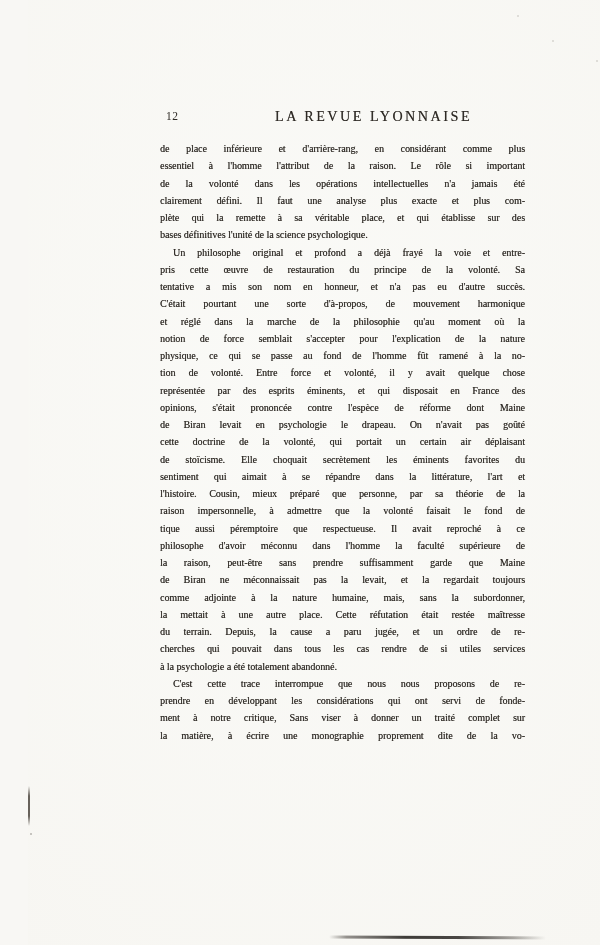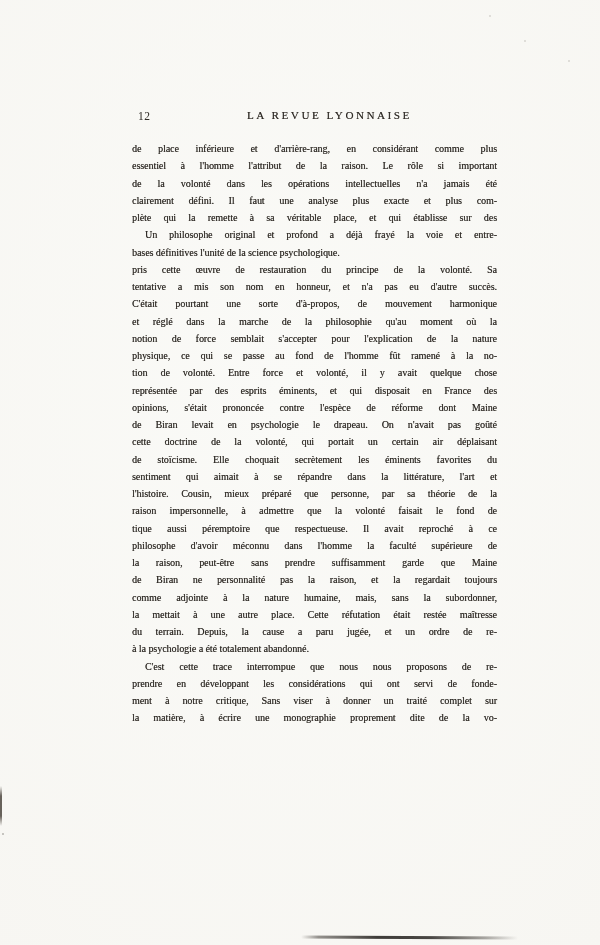--- a/index.html
+++ b/index.html
@@ -6,33 +6,34 @@
   body {
     width: 600px; height: 945px;
     position: relative;
     overflow: hidden;
     background: #f8f7f4;
     font-family: "Liberation Serif", "DejaVu Serif", serif;
   }
   .scan-page {
     position: absolute; inset: 0;
     background: radial-gradient(ellipse 130% 115% at 48% 42%, #fafaf7 0%, #f7f6f2 65%, #f2f1ec 100%);
+    margin-left: 28px;
   }
   .page-header {
     position: absolute; top: 109px; left: 137px; width: 360px; height: 16px;
     color: #2d2924;
   }
   .page-number {
     position: absolute; left: 1px; top: 1px;
     font-size: 11.5px; letter-spacing: 0.6px;
   }
   .running-title {
     position: absolute; left: 110px; top: 0;
     white-space: nowrap;
-    font-size: 11px; letter-spacing: 2.6px;
+    font-size: 14px; letter-spacing: 2.6px;
     text-shadow: 0.25px 0 0.1px rgba(45,40,35,0.6);
     text-align: center;
   }
   .text-block {
     position: absolute; left: 132px; top: 140px; width: 365px;
     color: #2d2924;
     font-size: 10px;
   }
   .line {
     height: 17.26px; line-height: 17.26px;
@@ -75,44 +76,45 @@
     <span class="page-number">12</span>
     <span class="running-title">LA REVUE LYONNAISE</span>
   </div>
 
   <div class="text-block">
     <div class="line">de place inférieure et d'arrière-rang, en considérant comme plus</div>
     <div class="line">essentiel à l'homme l'attribut de la raison. Le rôle si important</div>
     <div class="line">de la volonté dans les opérations intellectuelles n'a jamais été</div>
     <div class="line">clairement défini. Il faut une analyse plus exacte et plus com-</div>
     <div class="line">plète qui la remette à sa véritable place, et qui établisse sur des</div>
+    <div class="line para-end">bases définitives l'unité de la science psychologique.</div>
     <div class="line indent">Un philosophe original et profond a déjà frayé la voie et entre-</div>
-    <div class="line para-end">bases définitives l'unité de la science psychologique.</div>
     <div class="line">pris cette œuvre de restauration du principe de la volonté. Sa</div>
     <div class="line">tentative a mis son nom en honneur, et n'a pas eu d'autre succès.</div>
     <div class="line">C'était pourtant une sorte d'à-propos, de mouvement harmonique</div>
     <div class="line">et réglé dans la marche de la philosophie qu'au moment où la</div>
     <div class="line">notion de force semblait s'accepter pour l'explication de la nature</div>
     <div class="line">physique, ce qui se passe au fond de l'homme fût ramené à la no-</div>
     <div class="line">tion de volonté. Entre force et volonté, il y avait quelque chose</div>
     <div class="line">représentée par des esprits éminents, et qui disposait en France des</div>
     <div class="line">opinions, s'était prononcée contre l'espèce de réforme dont Maine</div>
     <div class="line">de Biran levait en psychologie le drapeau. On n'avait pas goûté</div>
     <div class="line">cette doctrine de la volonté, qui portait un certain air déplaisant</div>
     <div class="line">de stoïcisme. Elle choquait secrètement les éminents favorites du</div>
     <div class="line">sentiment qui aimait à se répandre dans la littérature, l'art et</div>
     <div class="line">l'histoire. Cousin, mieux préparé que personne, par sa théorie de la</div>
     <div class="line">raison impersonnelle, à admettre que la volonté faisait le fond de</div>
     <div class="line">tique aussi péremptoire que respectueuse. Il avait reproché à ce</div>
     <div class="line">philosophe d'avoir méconnu dans l'homme la faculté supérieure de</div>
     <div class="line">la raison, peut-être sans prendre suffisamment garde que Maine</div>
-    <div class="line">de Biran ne personnalité pas la raison, et la regardait toujours</div>
+    <div class="line">de Biran ne méconnaissait pas la levait, et la regardait toujours</div>
     <div class="line">comme adjointe à la nature humaine, mais, sans la subordonner,</div>
     <div class="line">la mettait à une autre place. Cette réfutation était restée maîtresse</div>
     <div class="line">du terrain. Depuis, la cause a paru jugée, et un ordre de re-</div>
+    <div class="line">cherches qui pouvait dans tous les cas rendre de si utiles services</div>
     <div class="line para-end">à la psychologie a été totalement abandonné.</div>
     <div class="line indent">C'est cette trace interrompue que nous nous proposons de re-</div>
     <div class="line">prendre en développant les considérations qui ont servi de fonde-</div>
     <div class="line">ment à notre critique, Sans viser à donner un traité complet sur</div>
     <div class="line">la matière, à écrire une monographie proprement dite de la vo-</div>
   </div>
 
   <div class="bottom-edge-line"></div>
   <div class="left-edge-streak"></div>
   <div class="speck s1"></div>

